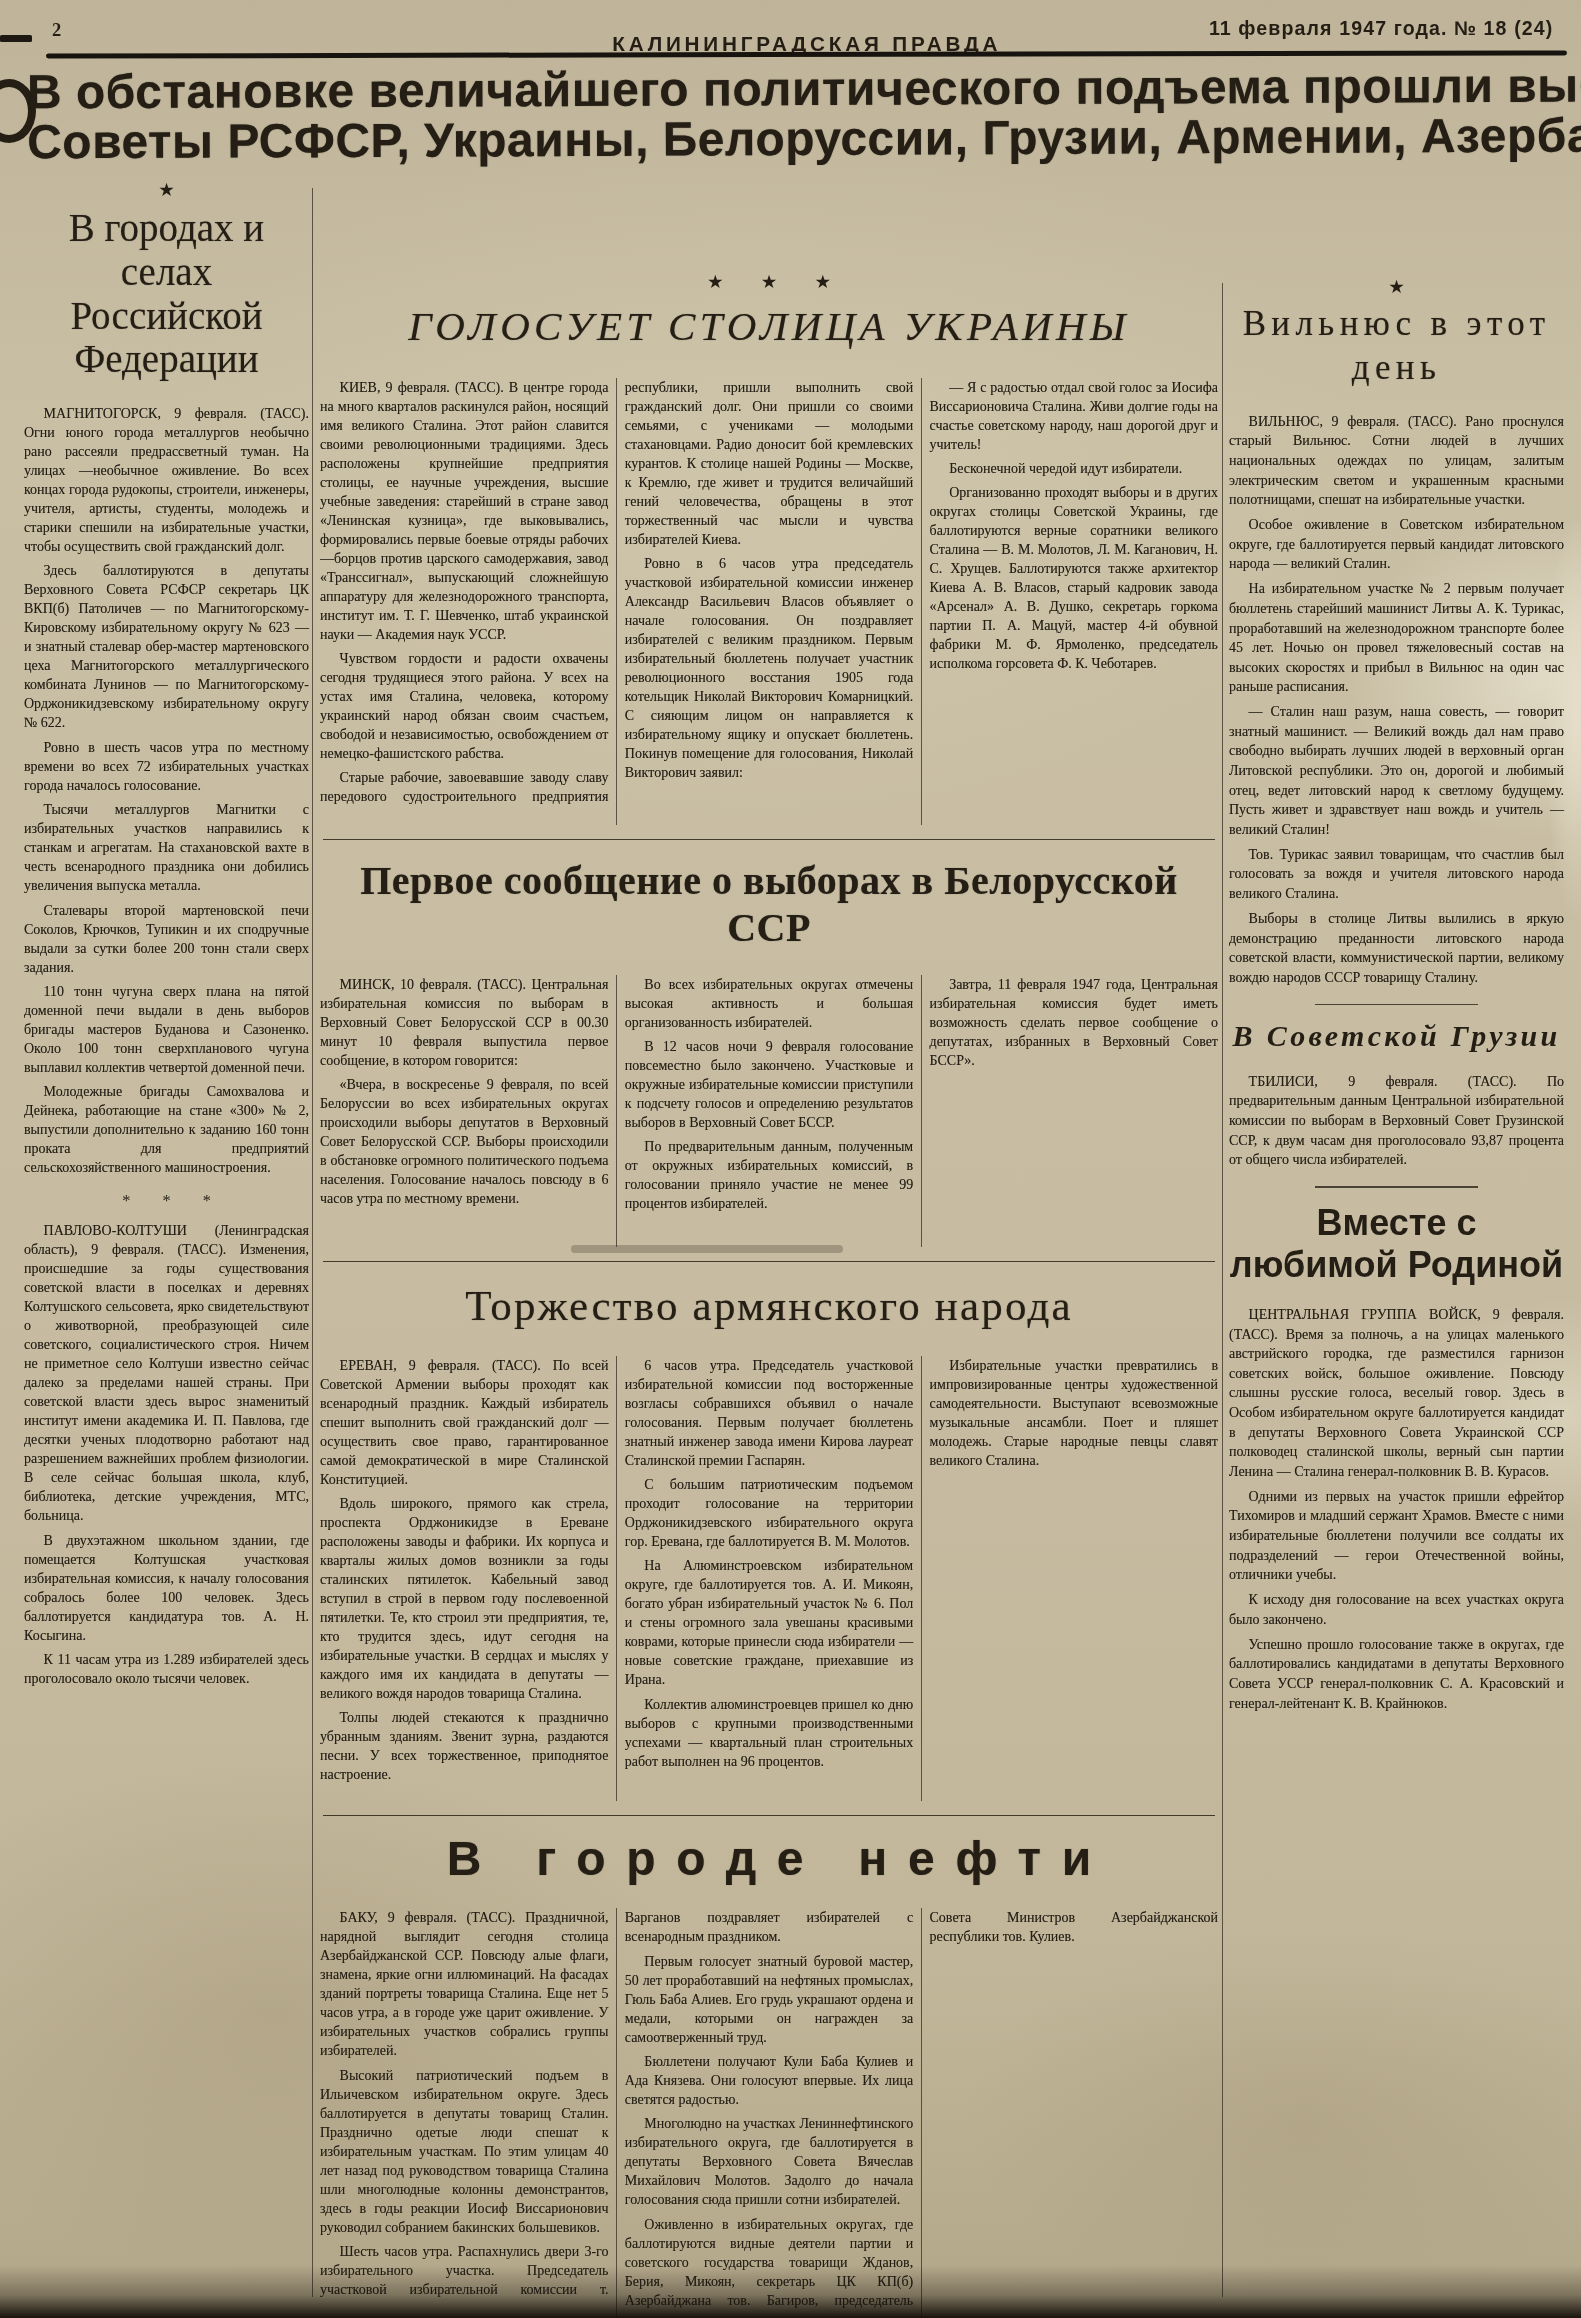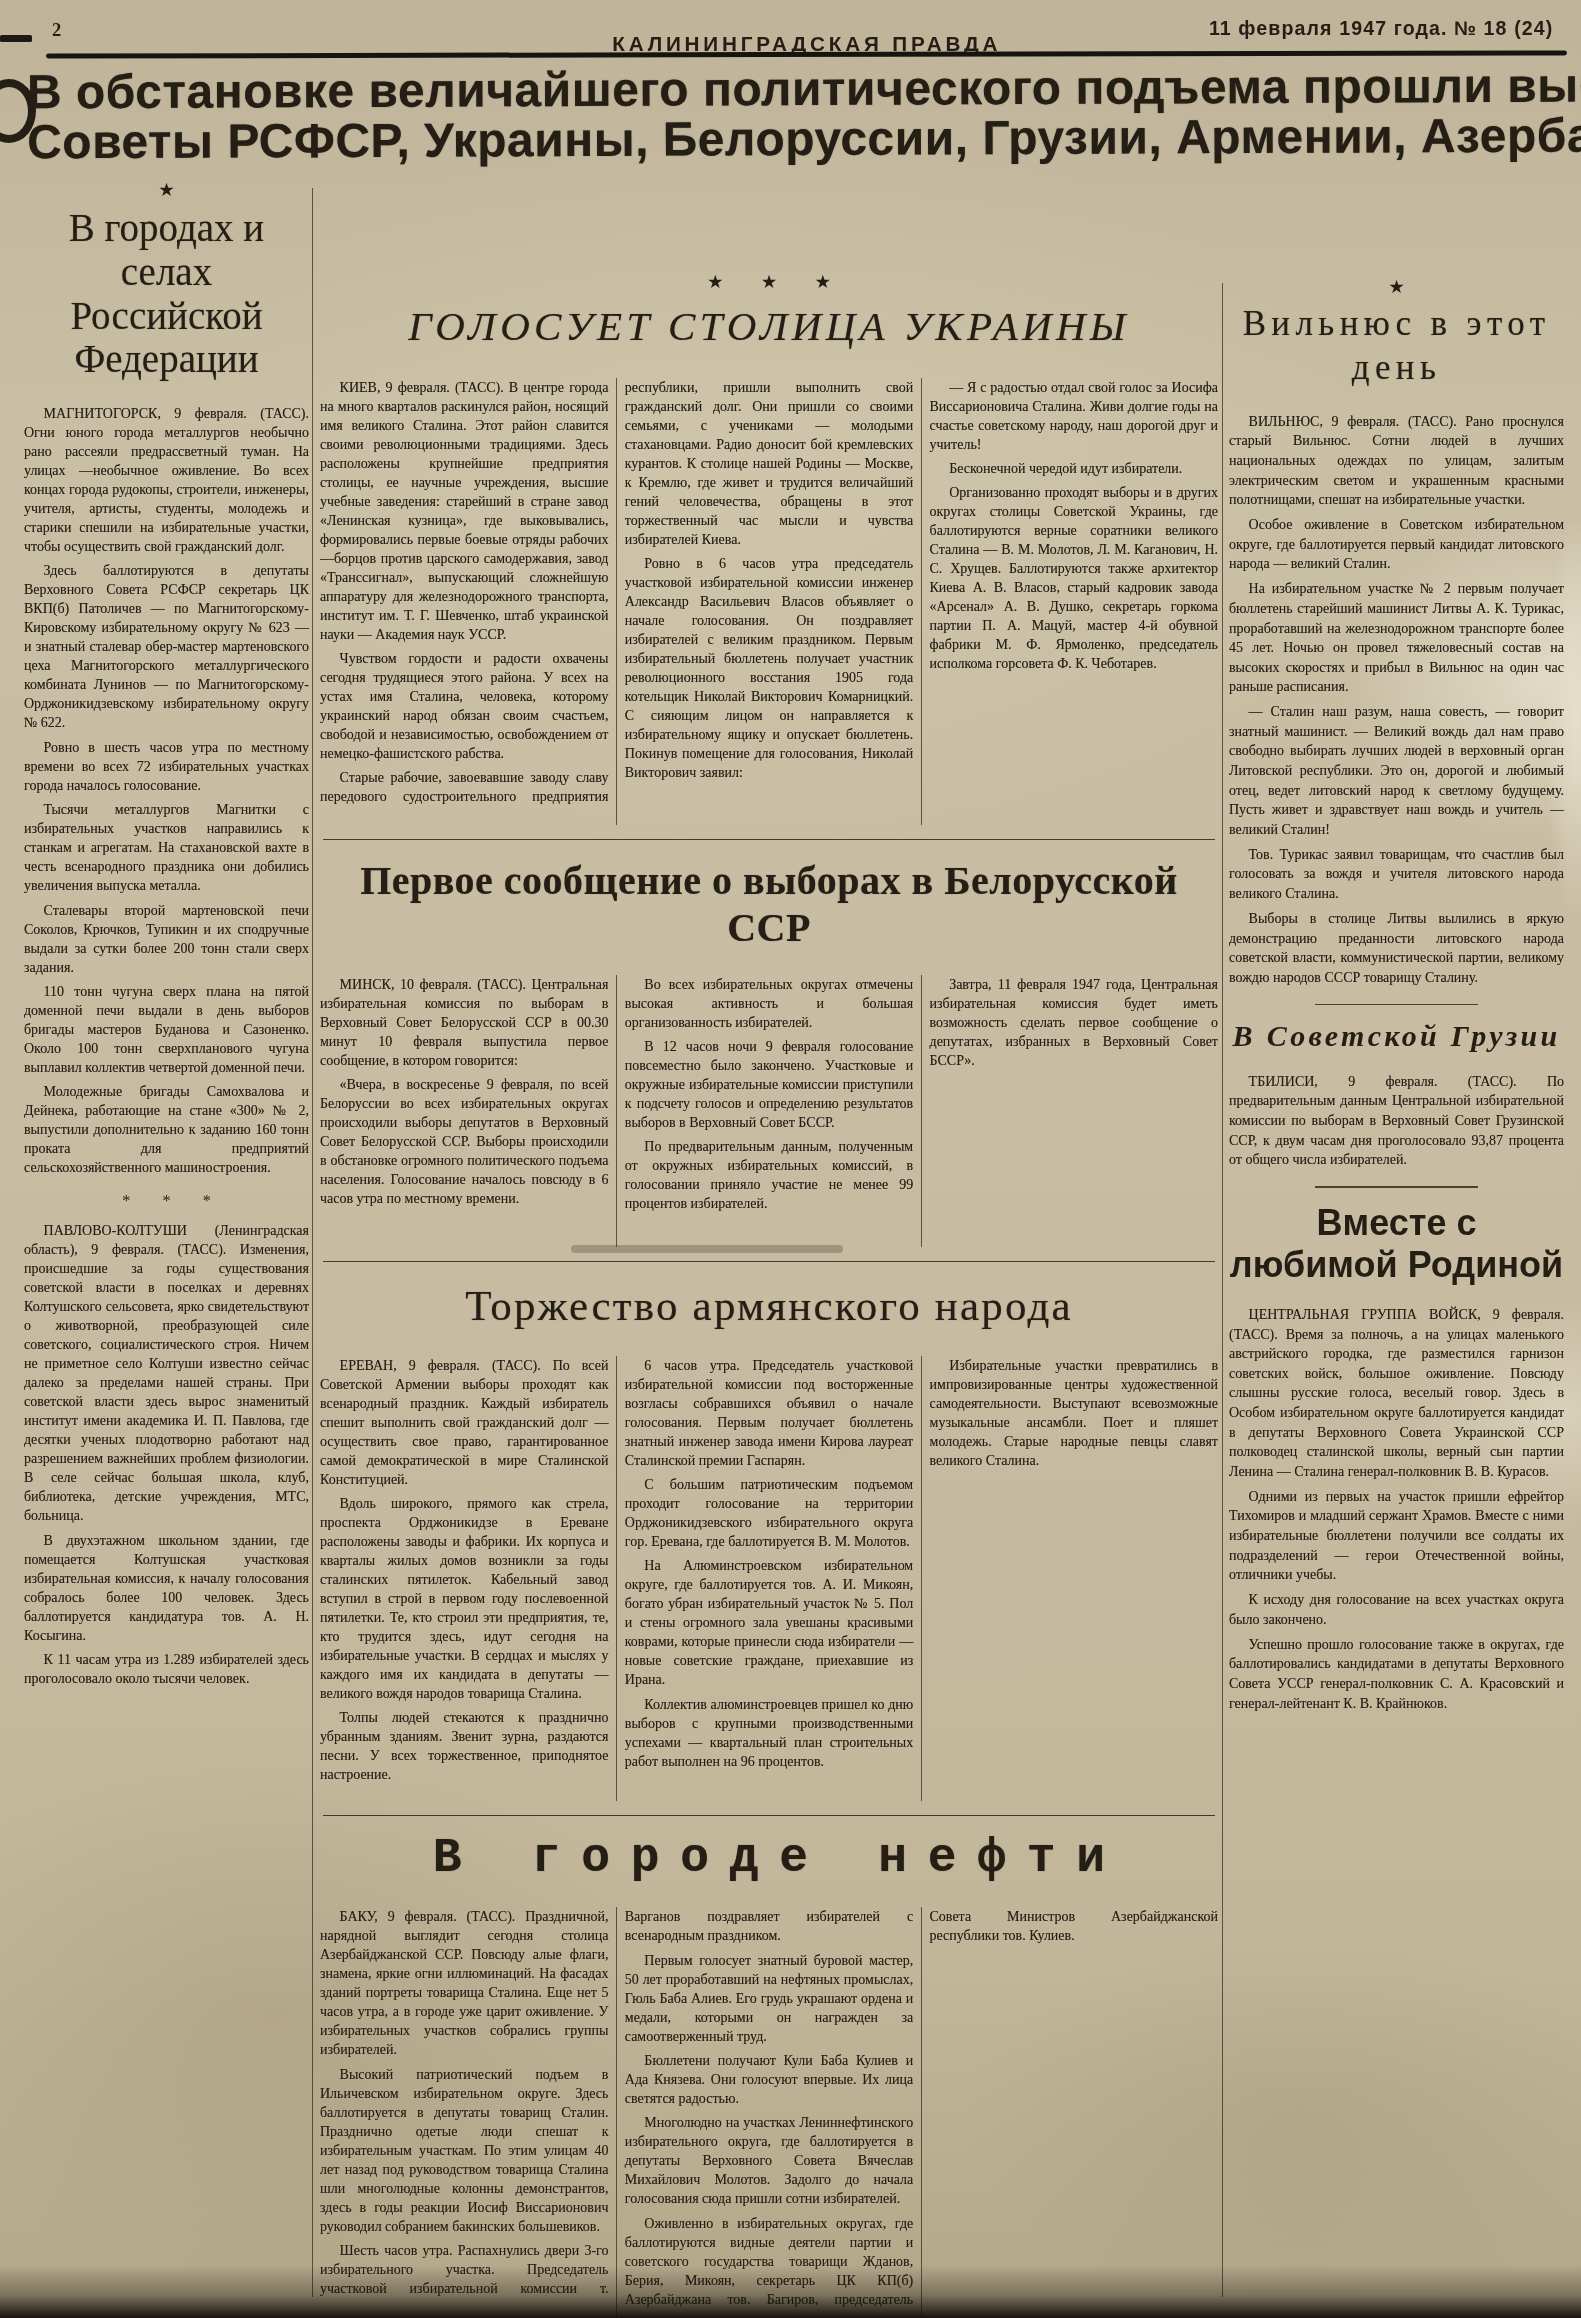--- a/index.html
+++ b/index.html
@@ -45,21 +45,21 @@
   .sep{ text-align:center;font-size:16.3px;letter-spacing:14px;text-indent:14px;margin:14px 0 9.8px 0;}
   
   .t-left{white-space:pre-line;text-align:center;font-size:39px;line-height:1.12;font-weight:normal;margin:5.4px 0 23px 0;
     text-shadow:0 0 1.1px rgba(30,24,16,.4);}
   .t-kiev{font-style:italic;font-size:41px;letter-spacing:4.3px;text-align:center;font-weight:normal;margin:8.7px 0 28px 0;
     text-shadow:0 0 1.1px rgba(30,24,16,.45);}
   .t-minsk{font-weight:bold;font-size:40px;text-align:center;margin:16.3px 0 24px 0;letter-spacing:0.5px;
     text-shadow:0 0 1.1px rgba(30,24,16,.45);}
   .t-erevan{font-size:43px;text-align:center;font-weight:normal;margin:18.5px 0 26px 0;letter-spacing:2.2px;
     text-shadow:0 0 1.1px rgba(30,24,16,.45);}
-  .t-baku{font-family:Liberation Mono, monospace;font-weight:bold;font-size:48px;text-align:center;
+  .t-baku{font-family:Liberation Sans, sans-serif;font-weight:bold;font-size:48px;text-align:center;
     letter-spacing:20.7px;text-indent:20.7px;margin:15px 0 22px 0;text-shadow:0 0 1.1px rgba(30,24,16,.5);}
   .t-vilnius{white-space:pre-line;text-align:center;font-size:35px;line-height:1.25;font-weight:normal;
     letter-spacing:5.4px;margin:4.3px 0 22px 0;text-shadow:0 0 1.1px rgba(30,24,16,.4);}
   .t-georgia{font-weight:bold;font-style:italic;font-size:30px;text-align:center;letter-spacing:3.3px;margin:14px 0 18.5px 0;}
   .t-rodina{white-space:pre-line;font-family:"Liberation Sans","DejaVu Sans",sans-serif;font-weight:bold;
     font-size:36px;line-height:1.18;text-align:center;margin:14px 0 18.5px 0;}
   
   .section-body{column-count:3;column-gap:16.3px;column-rule:1.1px solid rgba(53,45,32,.75);
     column-fill:auto;overflow:hidden;}
   .sb-kiev{height:447px;}
@@ -149,21 +149,21 @@
       </div>
 
     <div class="hrule"></div>
     <h1 class="t-erevan">Торжество армянского народа</h1>
     <div class="section-body sb-erevan">
         <p class="para">ЕРЕВАН, 9 февраля. (ТАСС). По всей Советской Армении выборы проходят как всенародный праздник. Каждый избиратель спешит выполнить свой гражданский долг — осуществить свое право, гарантированное самой демократической в мире Сталинской Конституцией.</p>
         <p class="para">Вдоль широкого, прямого как стрела, проспекта Орджоникидзе в Ереване расположены заводы и фабрики. Их корпуса и кварталы жилых домов возникли за годы сталинских пятилеток. Кабельный завод вступил в строй в первом году послевоенной пятилетки. Те, кто строил эти предприятия, те, кто трудится здесь, идут сегодня на избирательные участки. В сердцах и мыслях у каждого имя их кандидата в депутаты — великого вождя народов товарища Сталина.</p>
         <p class="para">Толпы людей стекаются к празднично убранным зданиям. Звенит зурна, раздаются песни. У всех торжественное, приподнятое настроение.</p>
         <p class="para">6 часов утра. Председатель участковой избирательной комиссии под восторженные возгласы собравшихся объявил о начале голосования. Первым получает бюллетень знатный инженер завода имени Кирова лауреат Сталинской премии Гаспарян.</p>
         <p class="para">С большим патриотическим подъемом проходит голосование на территории Орджоникидзевского избирательного округа гор. Еревана, где баллотируется В. М. Молотов.</p>
-        <p class="para">На Алюминстроевском избирательном округе, где баллотируется тов. А. И. Микоян, богато убран избирательный участок № 5. Пол и стены огромного зала увешаны красивыми коврами, которые принесли сюда избиратели — новые советские граждане, приехавшие из Ирана.</p>
+        <p class="para">На Алюминстроевском избирательном округе, где баллотируется тов. А. И. Микоян, богато убран избирательный участок № 6. Пол и стены огромного зала увешаны красивыми коврами, которые принесли сюда избиратели — новые советские граждане, приехавшие из Ирана.</p>
         <p class="para">Коллектив алюминстроевцев пришел ко дню выборов с крупными производственными успехами — квартальный план строительных работ выполнен на 96 процентов.</p>
         <p class="para">Избирательные участки превратились в импровизированные центры художественной самодеятельности. Выступают всевозможные музыкальные ансамбли. Поет и пляшет молодежь. Старые народные певцы славят великого Сталина.</p>
       </div>
 
     <div class="hrule"></div>
     <h1 class="t-baku">В городе нефти</h1>
     <div class="section-body sb-baku">
         <p class="para">БАКУ, 9 февраля. (ТАСС). Праздничной, нарядной выглядит сегодня столица Азербайджанской ССР. Повсюду алые флаги, знамена, яркие огни иллюминаций. На фасадах зданий портреты товарища Сталина. Еще нет 5 часов утра, а в городе уже царит оживление. У избирательных участков собрались группы избирателей.</p>
         <p class="para">Высокий патриотический подъем в Ильичевском избирательном округе. Здесь баллотируется в депутаты товарищ Сталин. Празднично одетые люди спешат к избирательным участкам. По этим улицам 40 лет назад под руководством товарища Сталина шли многолюдные колонны демонстрантов, здесь в годы реакции Иосиф Виссарионович руководил собранием бакинских большевиков.</p>
         <p class="para">Шесть часов утра. Распахнулись двери 3-го избирательного участка. Председатель участковой избирательной комиссии т. Варганов поздравляет избирателей с всенародным праздником.</p>

